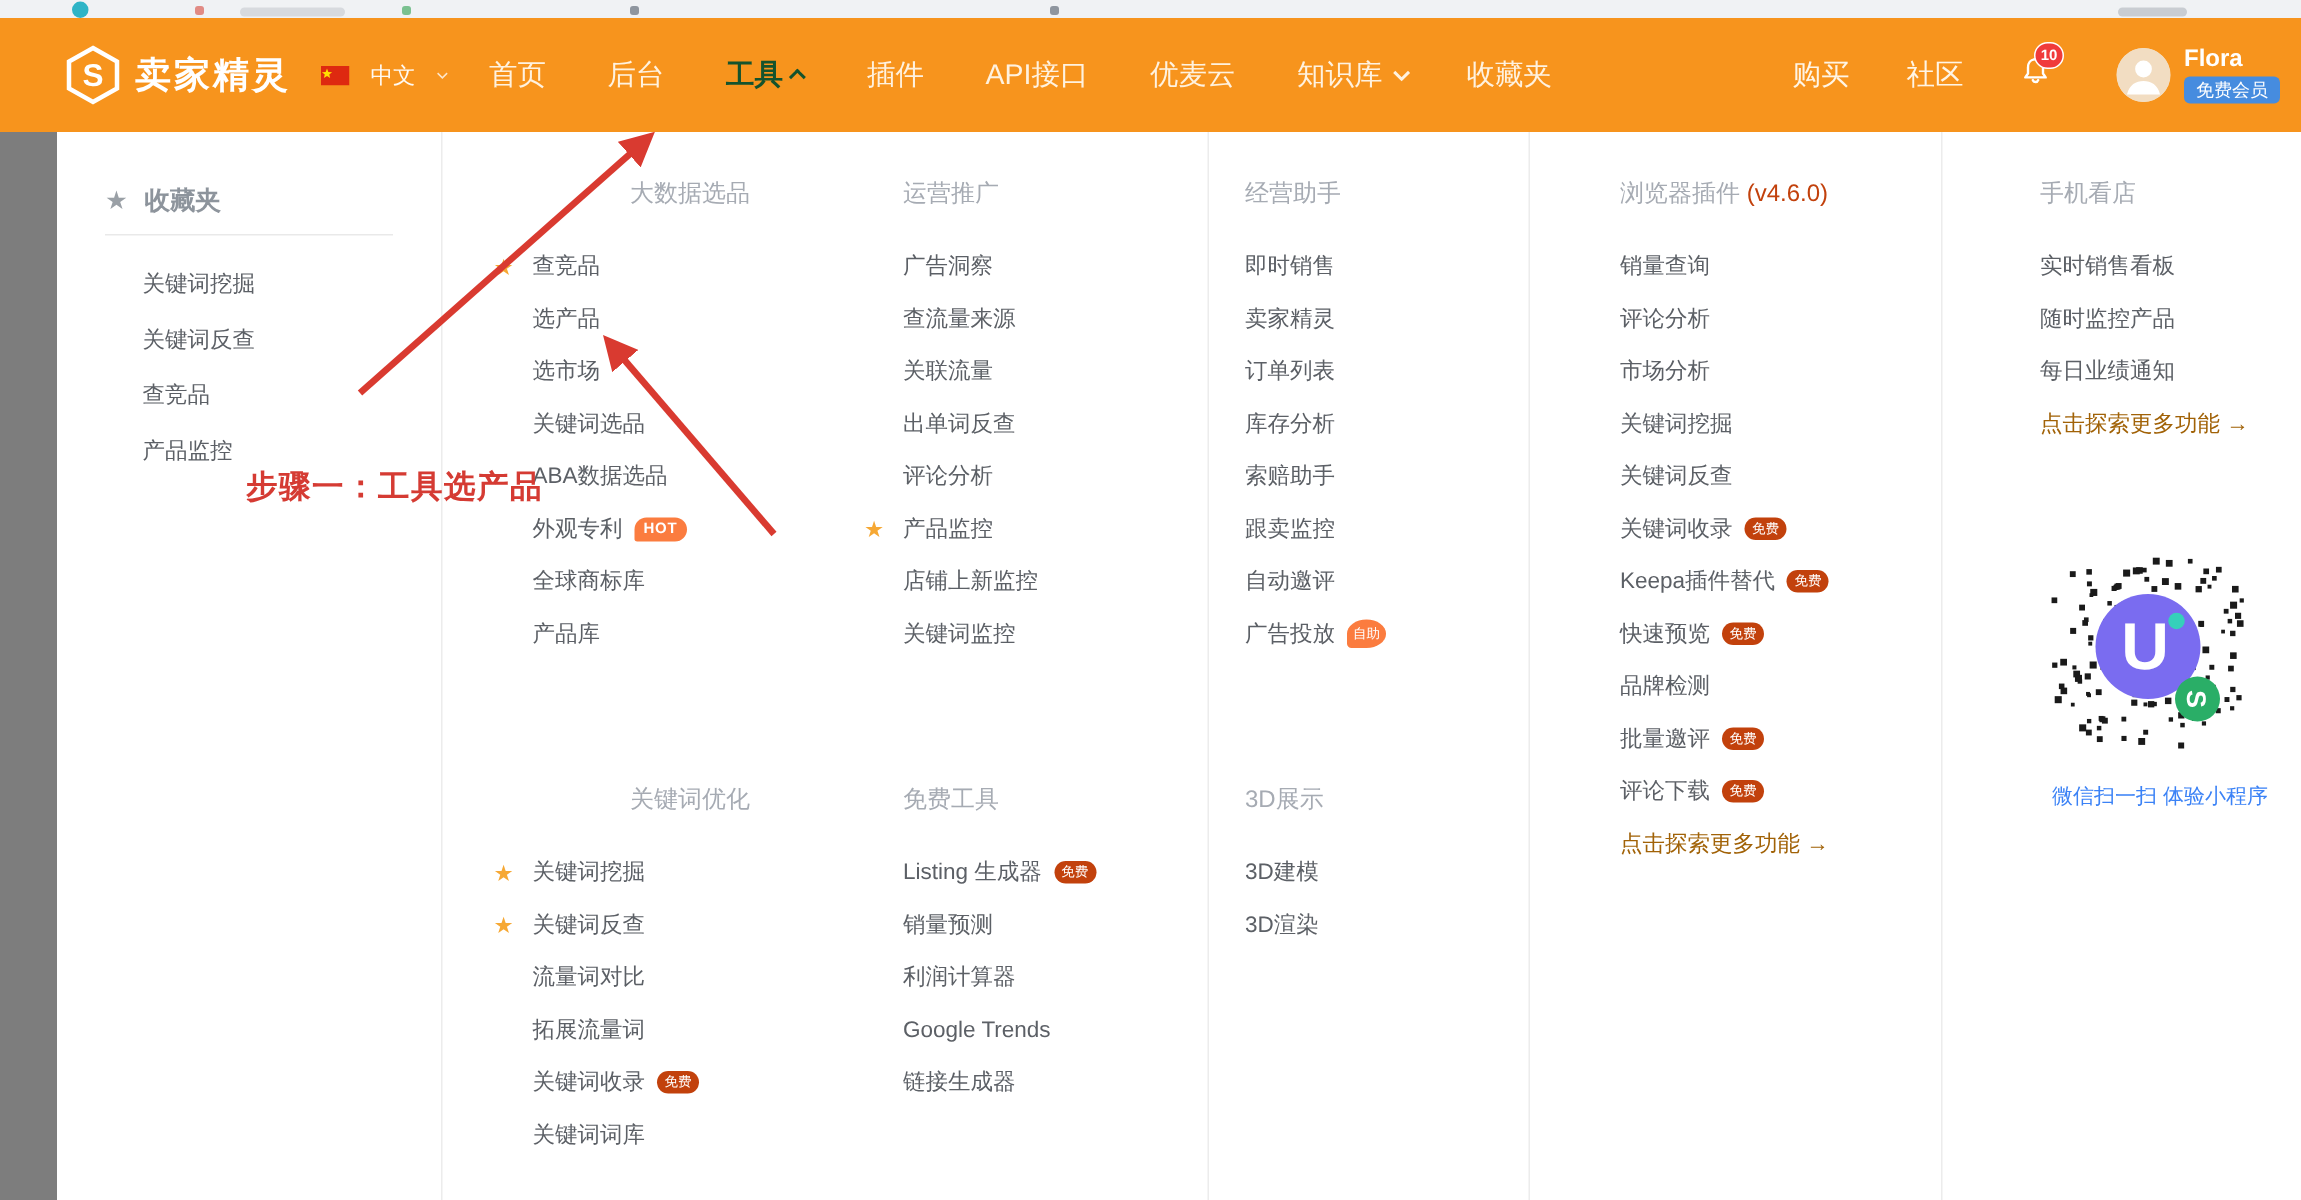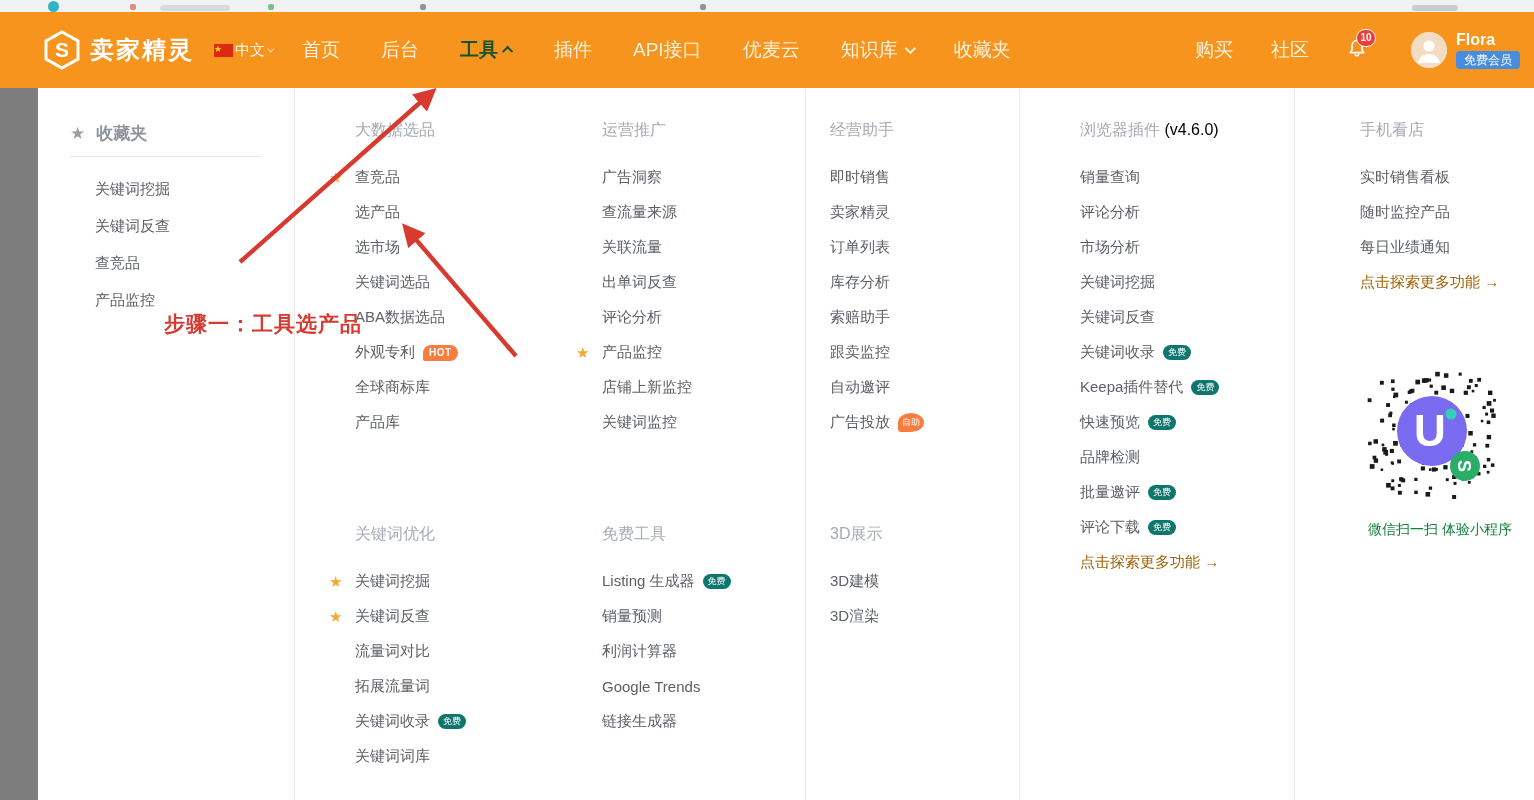--- a/index.html
+++ b/index.html
@@ -9,21 +9,21 @@
   }
   
   .browser-strip{position:absolute;top:0;left:0;right:0;height:12px;background:#f0f2f4;border-bottom:1px solid #e2e4e7;}
   .bs-avatar{position:absolute;left:48px;top:1px;width:11px;height:11px;border-radius:50%;background:#2eb4c6;}
   .bs-mark{position:absolute;top:4px;width:6px;height:6px;border-radius:2px;opacity:.65;}
   .bs-bar{position:absolute;top:5px;height:6px;background:#d7dade;border-radius:3px;}
   
   .navbar{position:absolute;top:12px;left:0;right:0;height:76px;background:#f7941d;display:flex;align-items:center;z-index:10;}
   .logo{display:flex;align-items:center;gap:10px;margin-left:44px;cursor:pointer;}
   .brand{font-size:24px;font-weight:bold;color:#fff;letter-spacing:2px;}
-  .lang{display:flex;align-items:center;gap:2px;margin-left:20px;color:rgba(255,255,255,.95);font-size:15px;cursor:pointer;}
+  .lang{display:flex;align-items:center;gap:14px;margin-left:20px;color:rgba(255,255,255,.95);font-size:15px;cursor:pointer;}
   .nav-items{display:flex;align-items:center;margin-left:30px;gap:41px;font-size:19px;color:rgba(255,250,240,.92);}
   .nav-item{cursor:pointer;display:flex;align-items:center;gap:7px;white-space:nowrap;text-align:center;}
   .nav-item.active{color:#14532d;font-weight:bold;}
   .chev{display:inline-block;width:6px;height:6px;border-right:2px solid currentColor;border-bottom:2px solid currentColor;}
   .chev.down{transform:rotate(45deg) translateY(-2px);}
   .chev.up{transform:rotate(-135deg) translateY(-2px);}
   .chev.tiny{width:4px;height:4px;border-width:1.5px;opacity:.8;}
   .nav-right{margin-left:auto;display:flex;align-items:center;gap:38px;padding-right:14px;font-size:19px;color:rgba(255,250,240,.95);}
   .nav-link{cursor:pointer;white-space:nowrap;}
   .bell-wrap{position:relative;cursor:pointer;margin-right:6px;}
@@ -33,47 +33,47 @@
   .avatar{width:36px;height:36px;border-radius:50%;background:#f6e3c8;overflow:hidden;flex:0 0 auto;}
   .user-meta{display:flex;flex-direction:column;align-items:flex-start;gap:3px;text-align:right;}
   .user-name{font-size:16px;font-weight:bold;color:#fff;line-height:1;}
   .member-badge{font-size:12px;color:#fff;background:#468cdf;padding:3px 8px;border-radius:4px;line-height:1;white-space:nowrap;}
   
   .side-dim{position:absolute;top:88px;left:0;width:38px;bottom:0;background:#7d7d7d;}
   
   .mega{position:absolute;top:88px;left:38px;right:0;bottom:0;background:#fff;z-index:5;}
   .menu-col{position:absolute;top:0;bottom:0;box-sizing:border-box;}
   .col-fav{left:0;width:257px;border-right:1px solid #ececec;padding-left:32px;}
-  .col-1{left:257px;width:270px;padding-left:60px;}
+  .col-1{left:257px;width:270px;padding-left:60px;text-align:center;}
   .col-2{left:527px;width:241px;border-right:1px solid #ececec;padding-left:37px;}
   .col-3{left:768px;width:214px;border-right:1px solid #ececec;padding-left:24px;}
   .col-4{left:982px;width:275px;border-right:1px solid #ececec;padding-left:60px;}
   .col-5{left:1257px;width:239px;padding-left:65px;}
   .sec{padding-top:24px;}
   .sec ~ .sec{padding-top:76px;}
   .sec-header{height:36px;line-height:36px;font-size:16px;color:#a6abb3;}
-  .sec-header .ver{color:#000000;text-align:center;}
+  .sec-header .ver{color:#c2410c;text-align:center;}
   .rows{margin-top:12px;}
   .row{height:35px;display:flex;align-items:center;position:relative;font-size:15px;color:#5c6066;cursor:pointer;white-space:nowrap;}
   .row .star{position:absolute;left:-26px;color:#f6a834;font-size:15px;}
   .row.accent{color:#a16207;}
   .badge{margin-left:8px;font-size:10px;color:#fff;border-radius:9px;padding:2px 6px;line-height:1.2;flex:0 0 auto;}
   .badge.hot{background:#fb7c3f;border-bottom-left-radius:2px;font-weight:bold;letter-spacing:.5px;}
-  .badge.free{background:#0f766e;font-size:9px;padding:2px 5px;}
+  .badge.free{background:#c2410c;font-size:9px;padding:2px 5px;}
   .badge.self{background:#fb7c3f;font-size:9px;padding:4px 4px;border-radius:50% 50% 50% 3px;}
   
   .fav-header{margin-top:24px;height:44px;line-height:44px;width:192px;border-bottom:1px solid #e9e9e9;
     display:flex;align-items:center;gap:11px;color:#8d949c;font-weight:bold;font-size:17px;}
   .fav-header .fav-star{color:#9aa0a6;font-size:17px;}
   .fav-rows{margin-top:14px;}
   .fav-rows .row{height:37px;padding-left:25px;}
   
   .qr-block{position:absolute;left:65px;top:281px;width:160px;}
   .qr-box{width:132px;height:132px;margin-left:6px;}
-  .qr-caption{margin-top:16px;font-size:14px;color:#15803d;text-align:center;width:160px;white-space:nowrap;}
+  .qr-caption{margin-top:16px;font-size:14px;color:#3b82f6;text-align:center;width:160px;white-space:nowrap;}
   
   .annotation{position:absolute;left:164px;top:310px;font-size:21px;font-weight:bold;color:#d53b33;z-index:40;letter-spacing:1px;}
   .arrows{position:absolute;left:0;top:0;width:1534px;height:800px;z-index:60;pointer-events:none;}
 </style>
 </head>
 <body>
 
 <div class="browser-strip">
   <div class="bs-avatar"></div>
   <div class="bs-mark" style="left:130px;background:#d85348;"></div>

